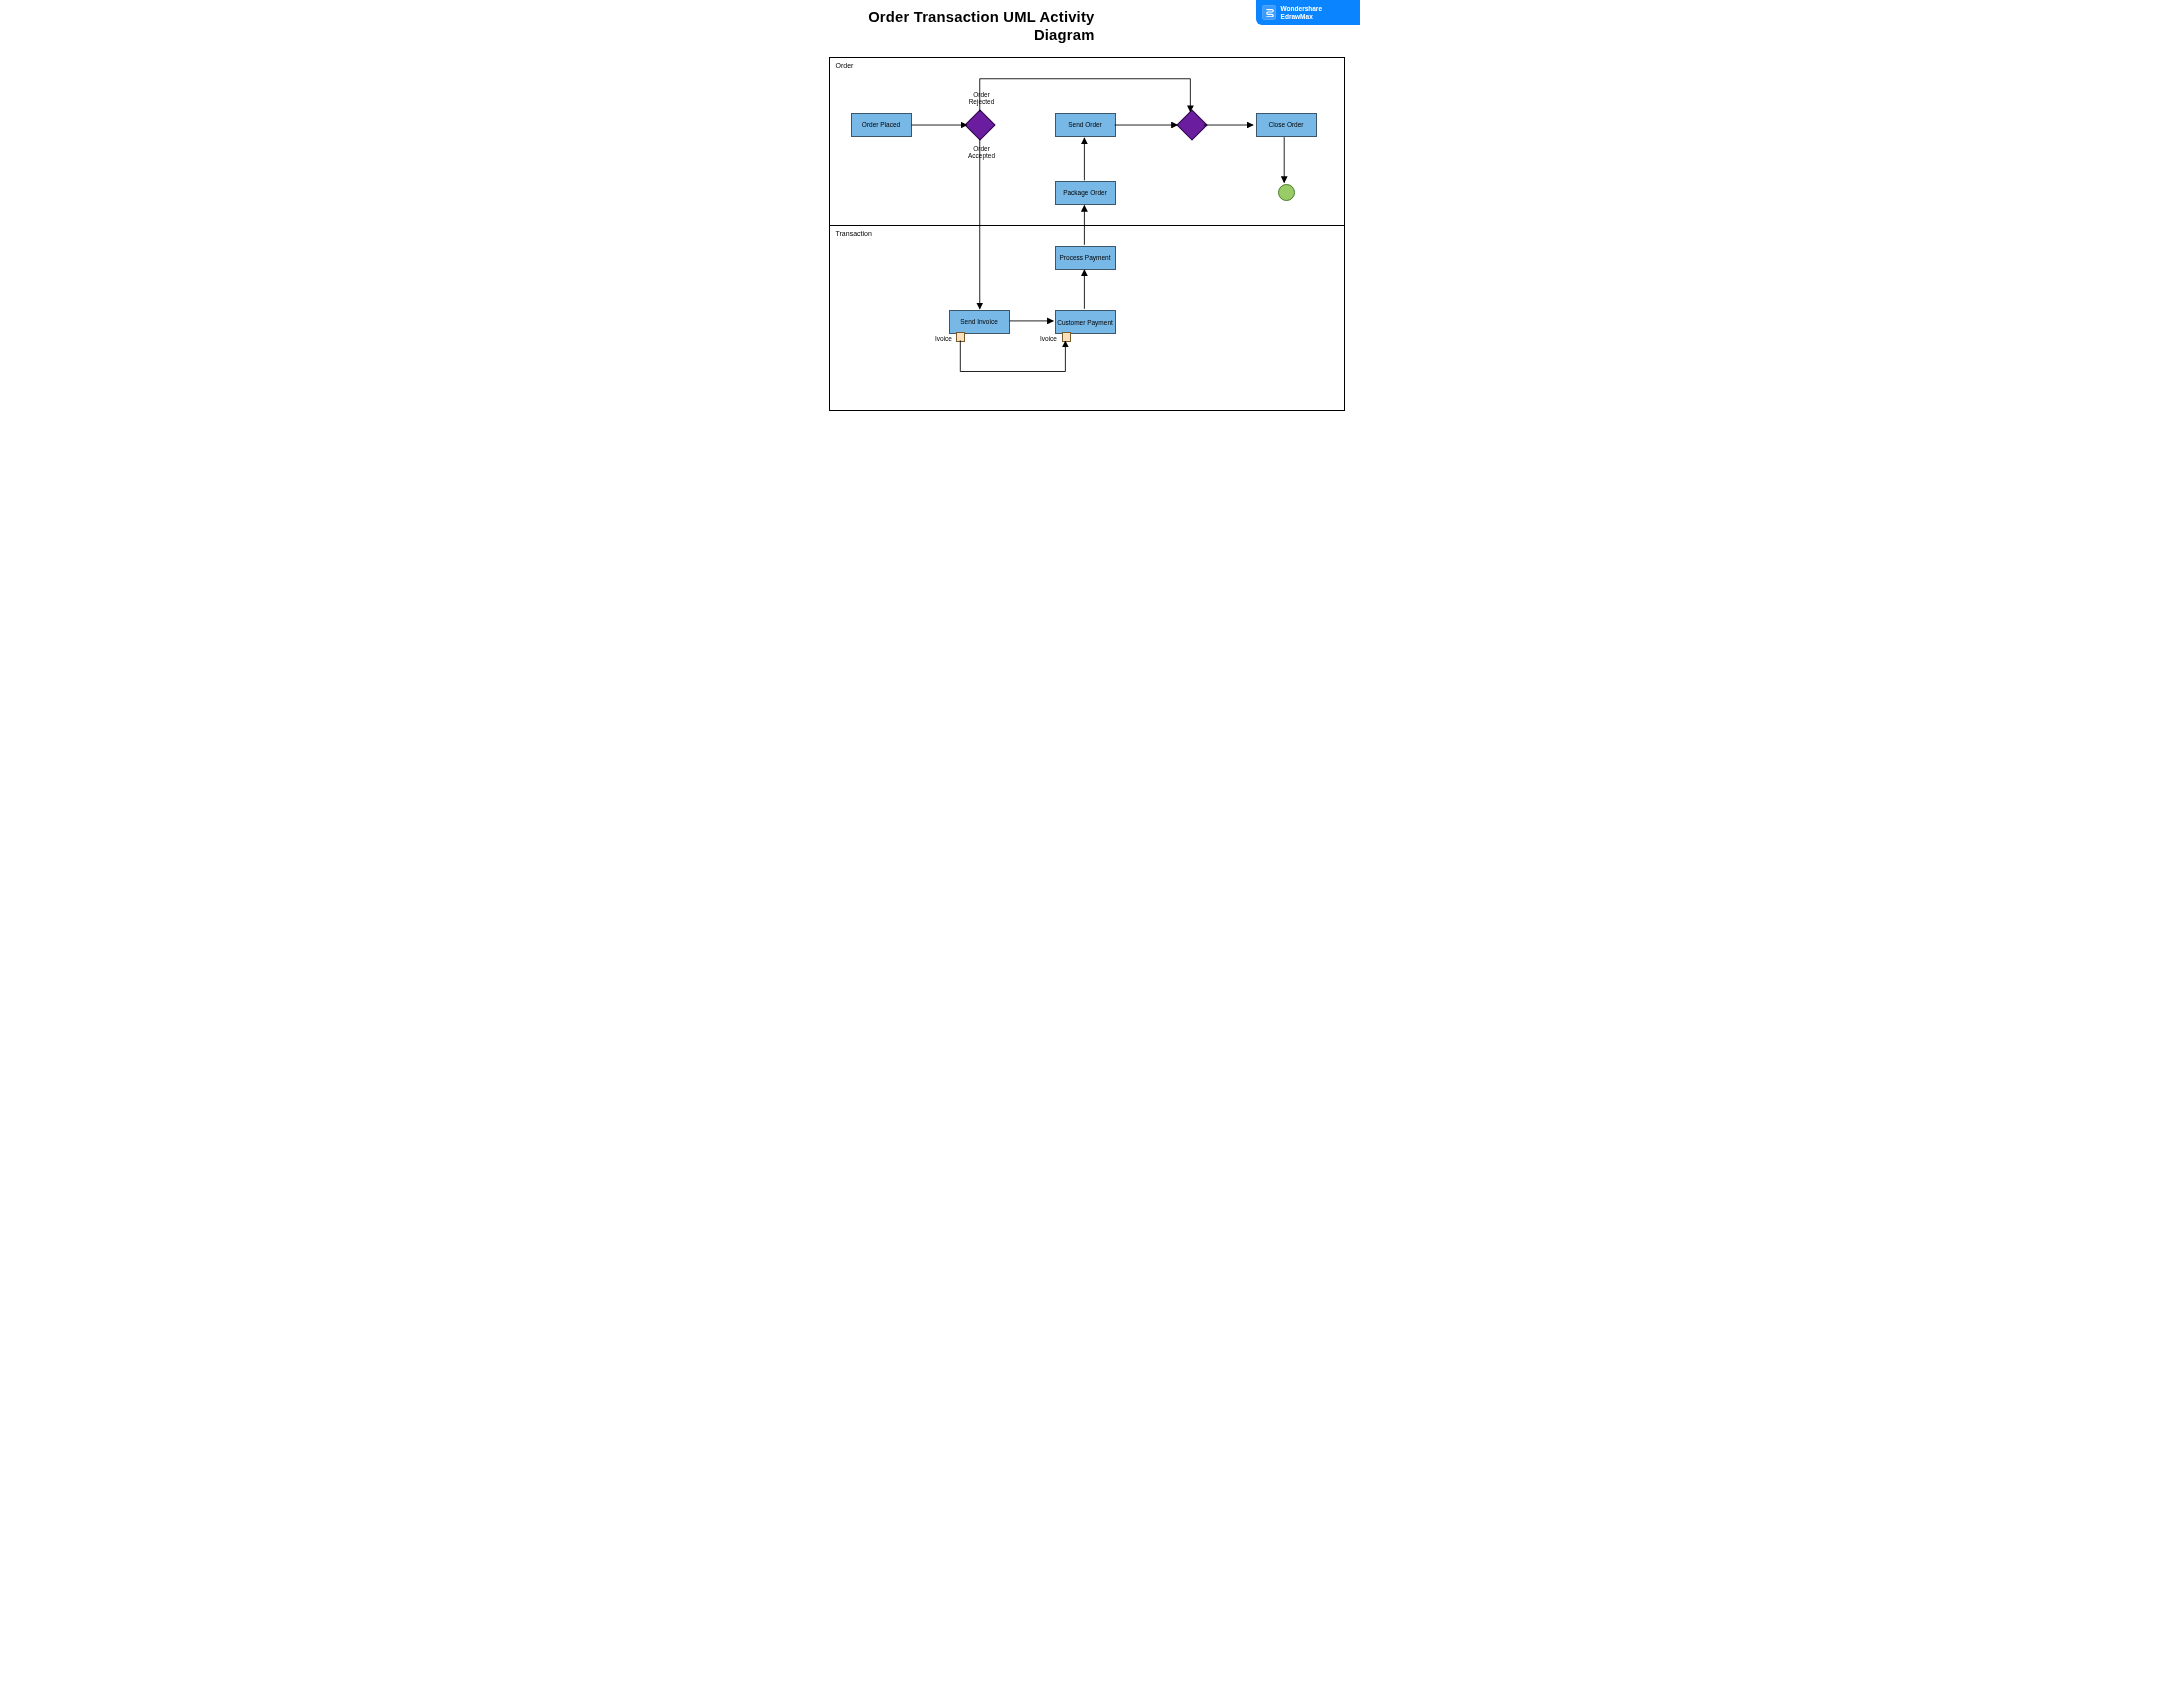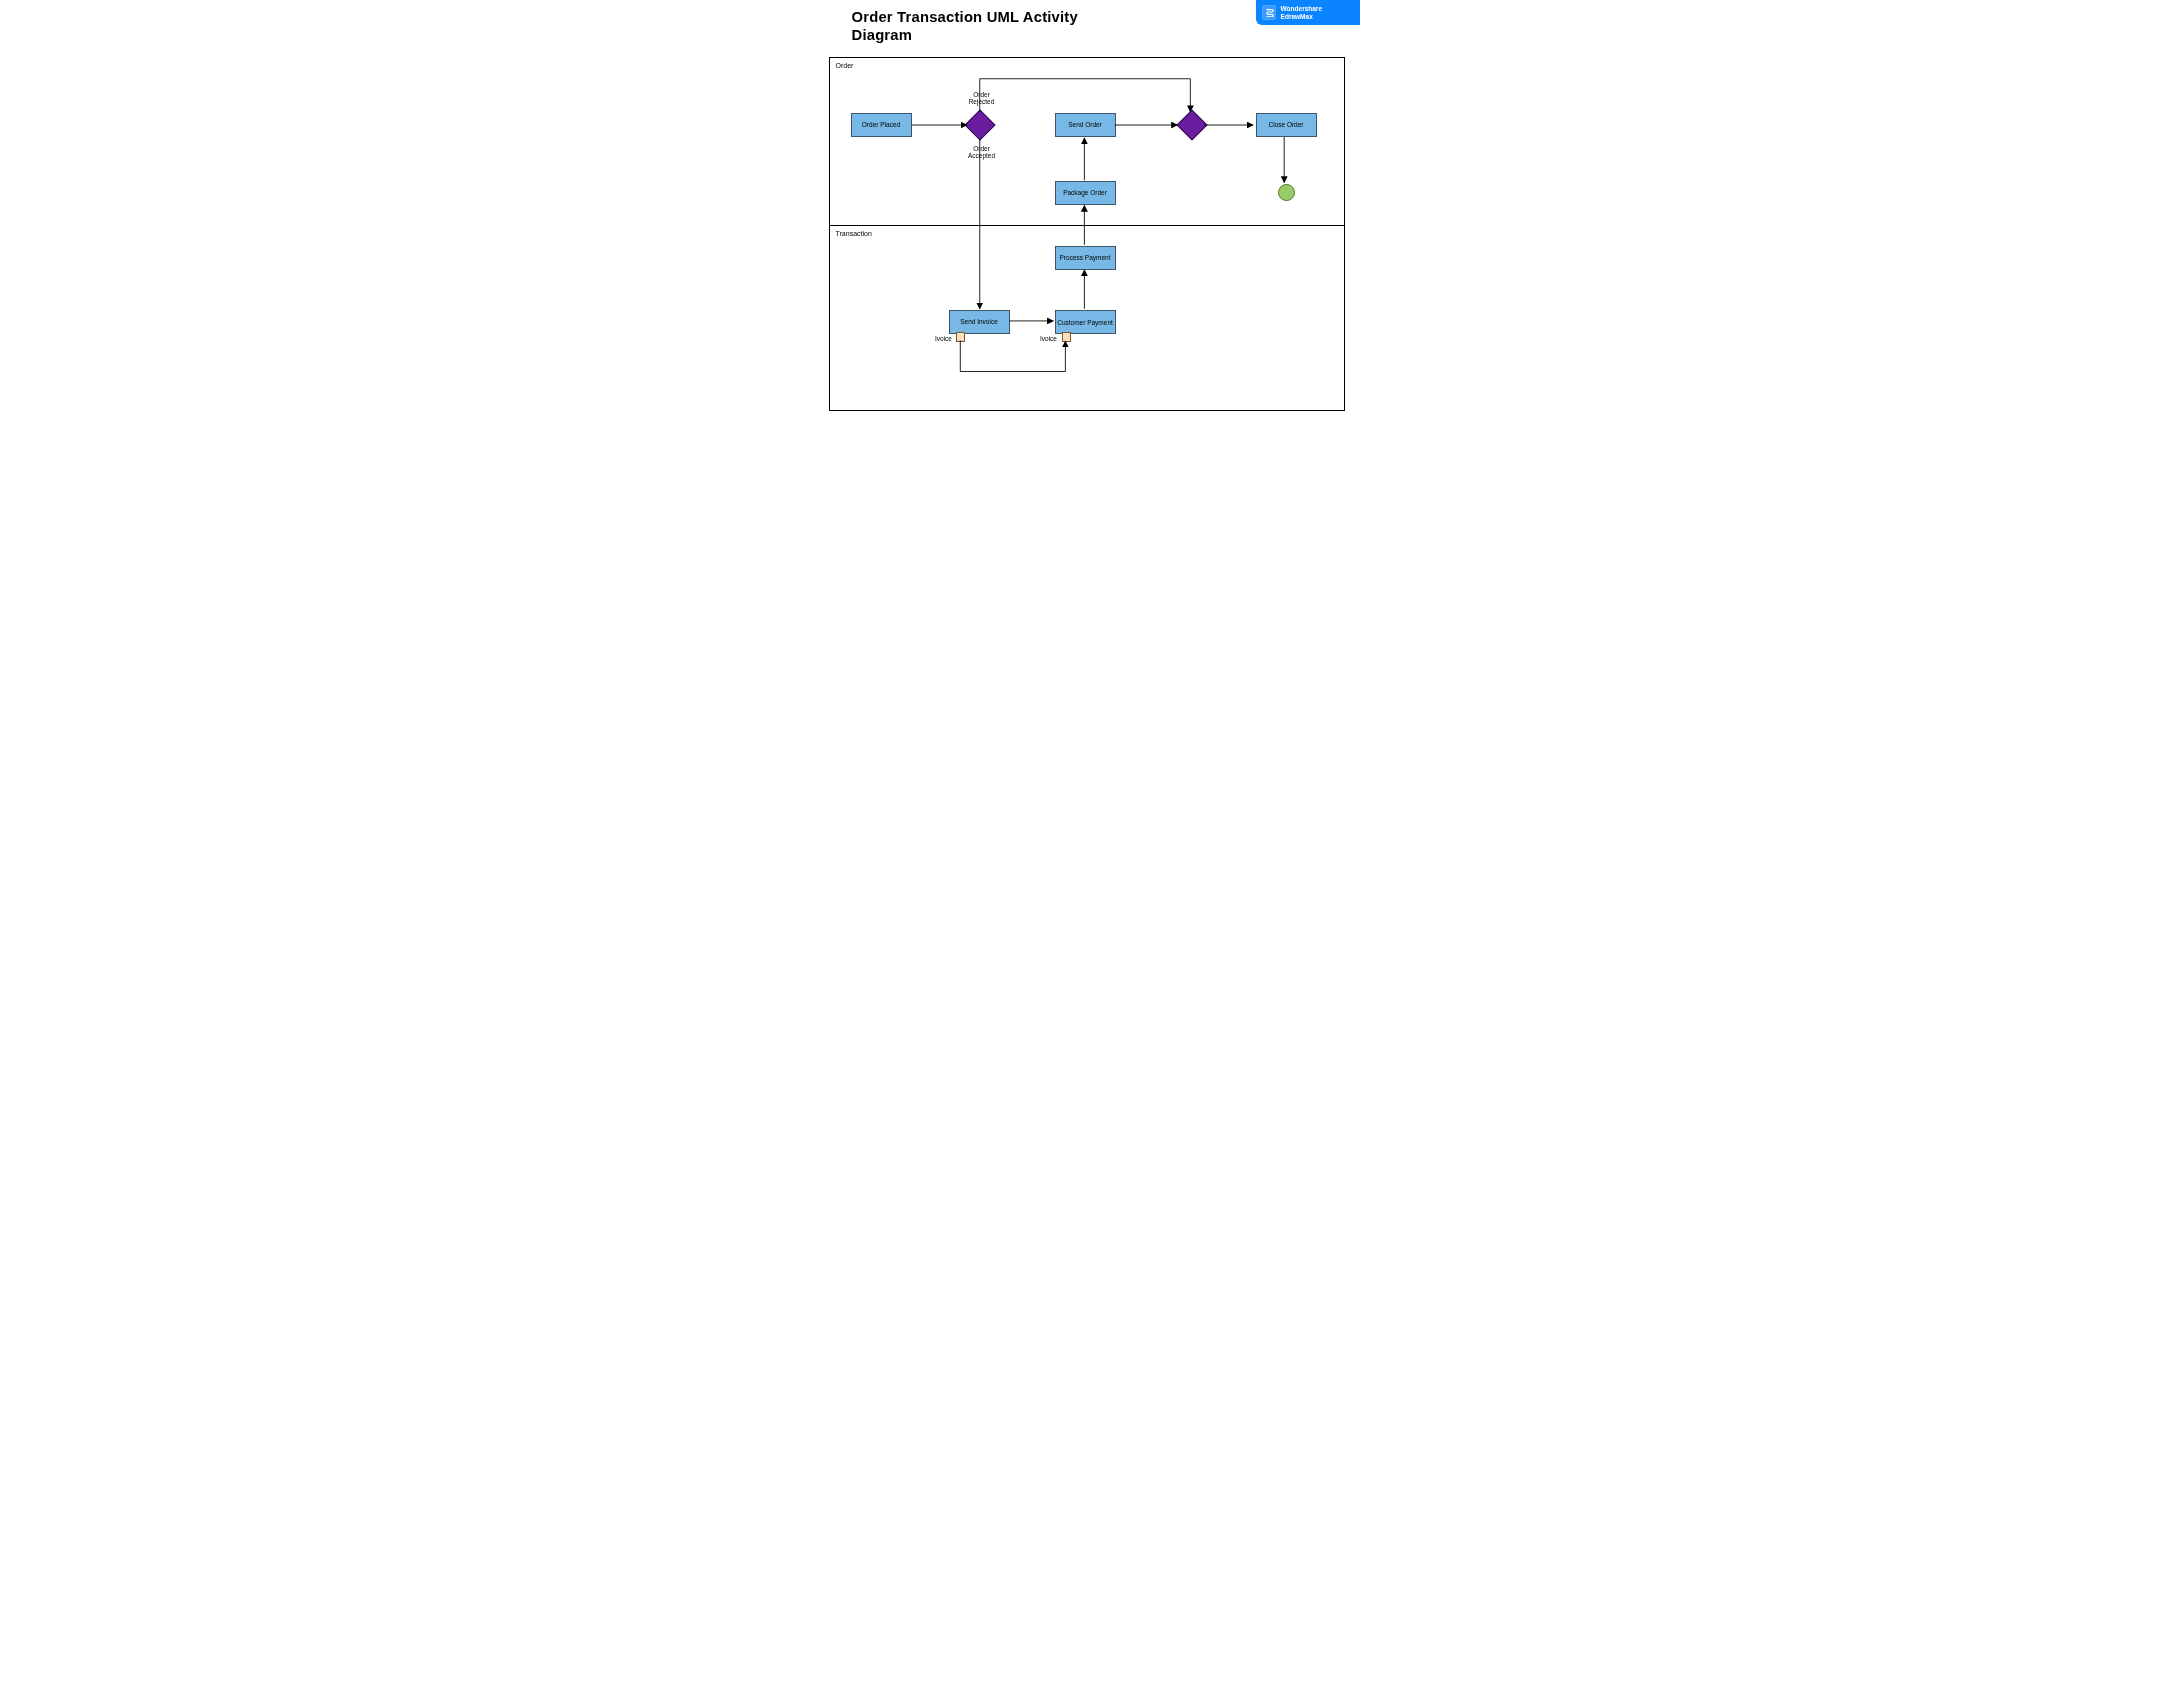--- a/index.html
+++ b/index.html
@@ -17,21 +17,21 @@
     background: #fff;
   }
   .title {
     position: absolute;
     top: 7.8px;
     left: 39px;
     width: 243px;
     font-size: 14.8px;
     font-weight: 700;
     line-height: 1.25;
-    text-align: left;
+    text-align: right;
     letter-spacing: 0.2px;
   }
   .brand-badge {
     position: absolute;
     top: 0;
     right: 0;
     width: 104px;
     height: 25px;
     background: #0b84ff;
     border-bottom-left-radius: 6px;

